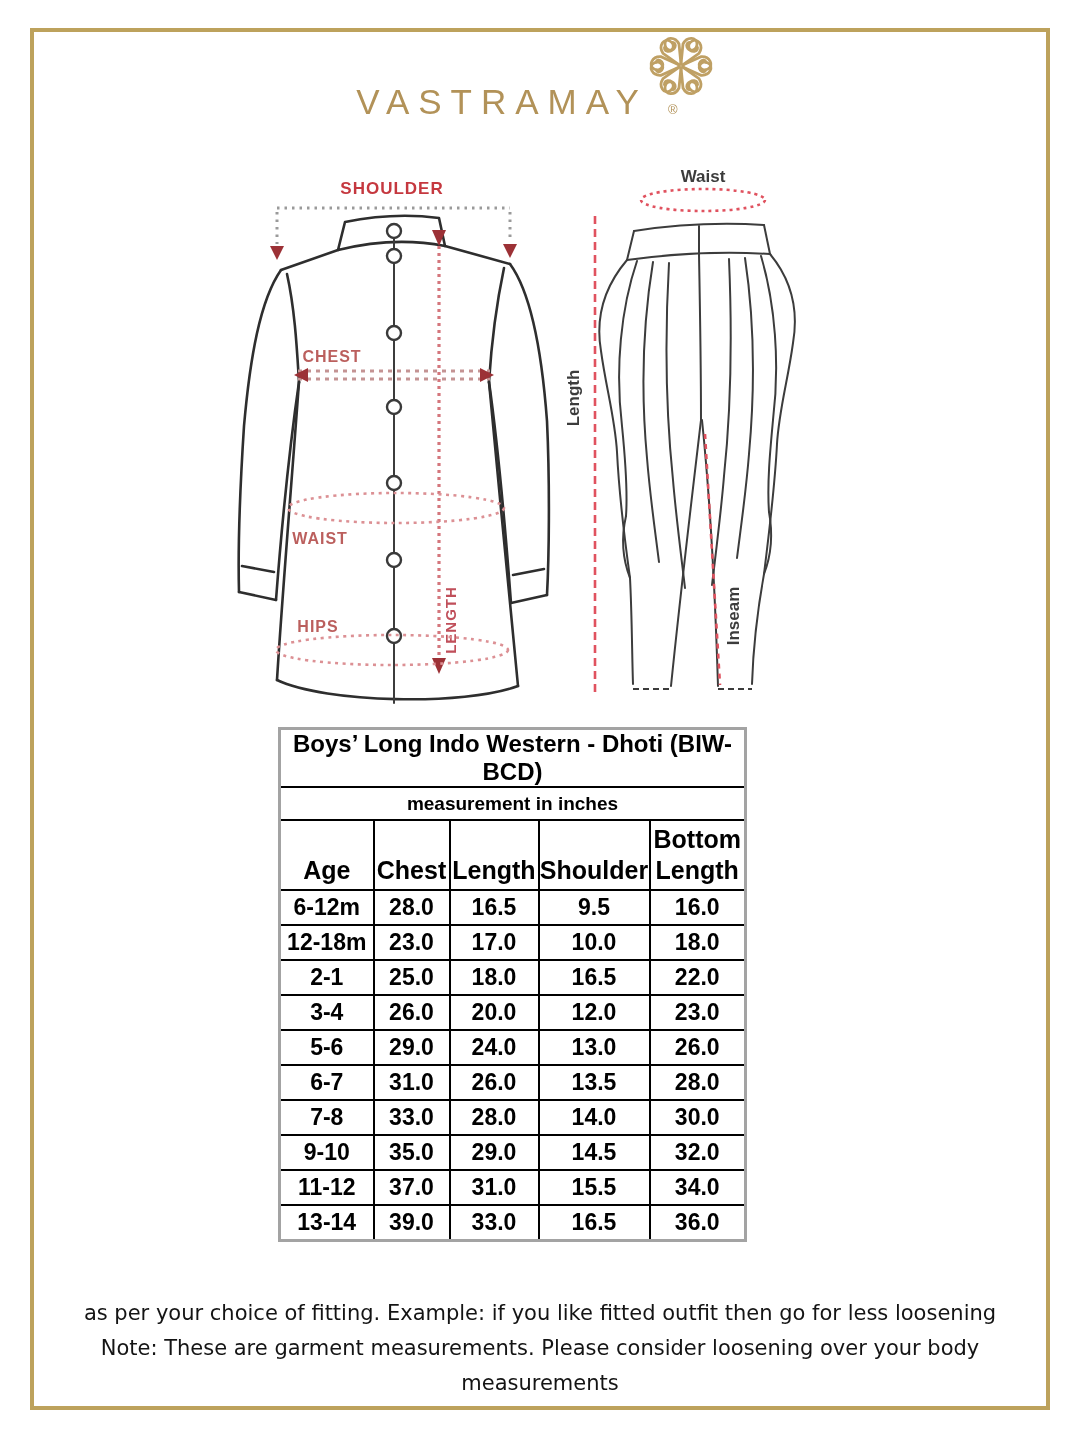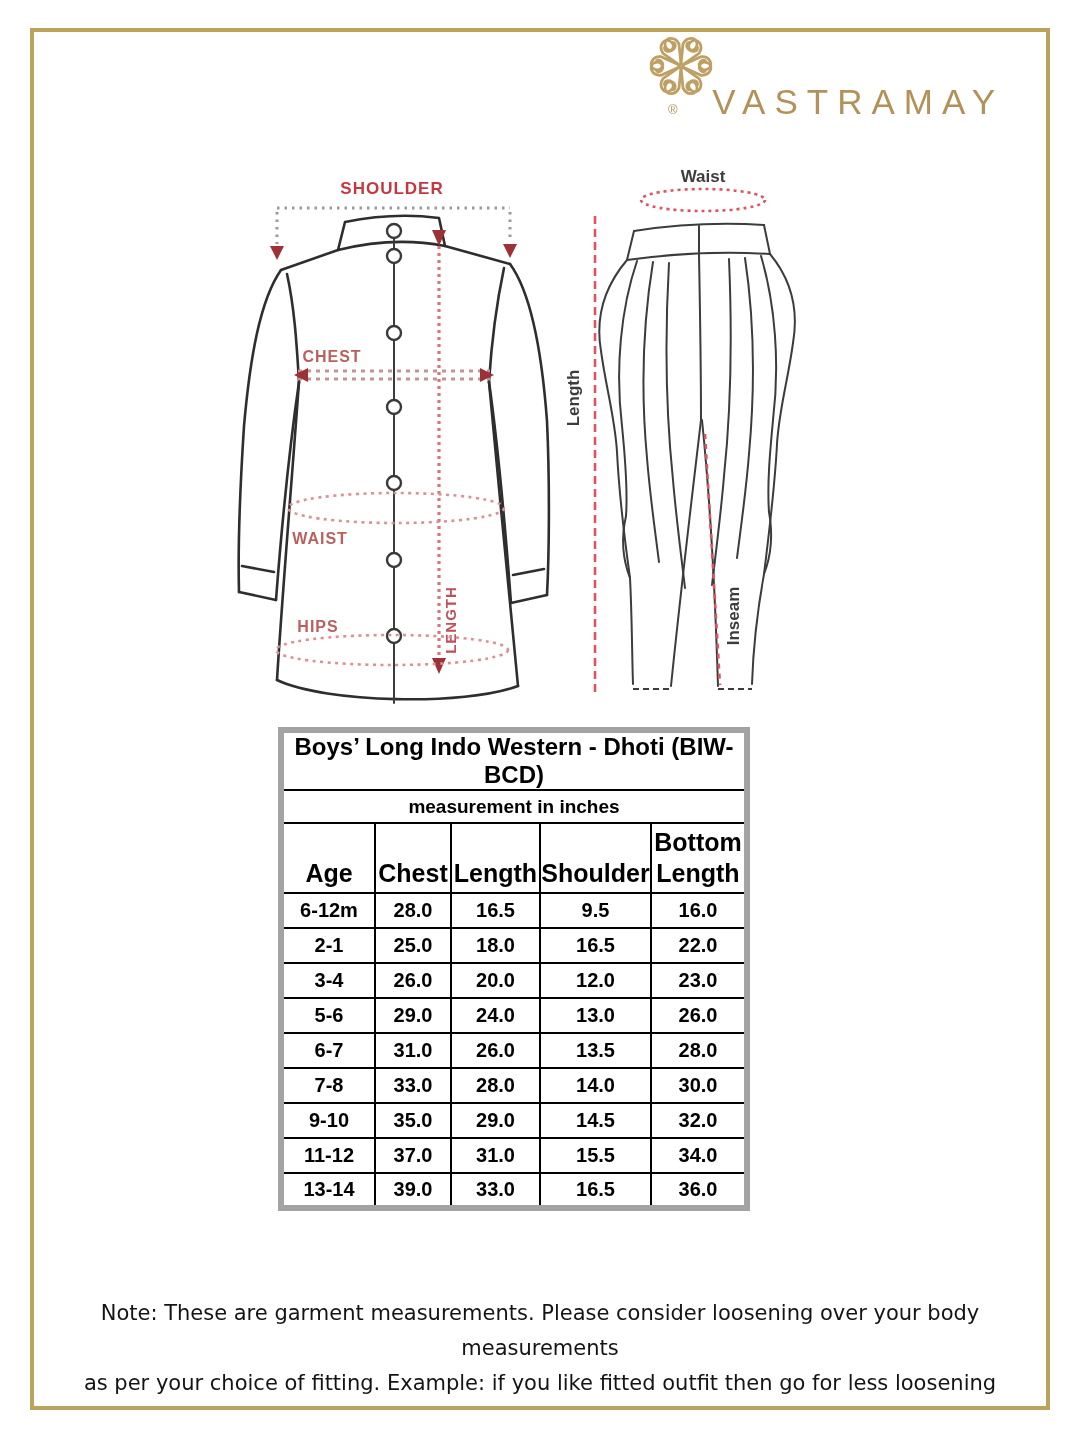--- a/index.html
+++ b/index.html
@@ -6,21 +6,21 @@
   html,body { background:#ffffff; }
   #page {
     position:relative; width:1080px; height:1440px; background:#ffffff;
     font-family:"Liberation Sans", sans-serif; overflow:hidden;
   }
   .frame {
     position:absolute; left:30px; top:28px; width:1020px; height:1382px;
     border:4px solid #bda25c;
   }
   
-  .logo-row { position:absolute; top:82px; left:0; width:1004px; text-align:right; }
+  .logo-row { position:absolute; top:82px; left:0; width:1004px; text-align:center; }
   .logo-text {
     font-size:35px; font-weight:400; letter-spacing:9px;
     color:#b29258; font-family:"Liberation Sans", sans-serif;
   }
   .reg-mark { position:absolute; left:668px; top:102px; font-size:13px; color:#b29258; }
   .emblem { position:absolute; left:644px; top:32px; }
   
   .kurta-svg { position:absolute; left:230px; top:158px; }
   .dhoti-svg { position:absolute; left:565px; top:158px; }
   .ink { stroke:#2e2e2e; stroke-width:2.6; fill:none; stroke-linecap:round; stroke-linejoin:round; }
@@ -34,29 +34,29 @@
   .dash-dark { stroke:#3c3c3c; stroke-width:2.2; fill:none; stroke-dasharray:6 4; }
   .arrow { fill:#9c3136; stroke:none; }
   .lbl-red-strong { fill:#c5383f; font-size:17px; font-weight:bold; letter-spacing:1px; }
   .lbl-red { fill:#bb5f5d; font-size:16px; font-weight:bold; letter-spacing:1px; }
   .lbl-len { fill:#c04f5a; font-size:15px; font-weight:bold; letter-spacing:1px; }
   .lbl-dark { fill:#3c3c3c; font-size:17px; font-weight:bold; }
   
   .size-table {
     position:absolute; left:278px; top:727px; border-collapse:collapse;
     font-family:"Liberation Sans", sans-serif; color:#000;
-    border:6px solid #a3a3a3; table-layout:fixed;
+    border:3px solid #a3a3a3; table-layout:fixed;
   }
   .size-table th, .size-table td {
     border:2px solid #000; text-align:center; font-weight:bold; overflow:hidden;
   }
   .t-title  { height:38px; font-size:24px; }
   .t-sub    { height:33px; font-size:19px;margin-top:18px; }
   .t-head th{ height:70px; font-size:25px; vertical-align:bottom; padding-bottom:3px; line-height:31px; }
-  .size-table tbody td { height:35px; font-size:20px; }
+  .size-table tbody td { height:35px; font-size:23px; }
   
   .note {
     position:absolute; left:40px; top:1296px; width:1000px; text-align:center;
     font-family:"DejaVu Sans", sans-serif; font-size:21px; color:#141414; line-height:35px;
   }
 </style>
 </head>
 <body>
 
 <div id="page">
@@ -206,20 +206,27 @@
     </thead>
     <tbody>
         <tr>
           <td>6-12m</td>
           <td>28.0</td>
           <td>16.5</td>
           <td>9.5</td>
           <td>16.0</td>
         </tr>
         <tr>
+          <td>12-18m</td>
+          <td>23.0</td>
+          <td>17.0</td>
+          <td>10.0</td>
+          <td>18.0</td>
+        </tr>
+        <tr>
           <td>2-1</td>
           <td>25.0</td>
           <td>18.0</td>
           <td>16.5</td>
           <td>22.0</td>
         </tr>
         <tr>
           <td>3-4</td>
           <td>26.0</td>
           <td>20.0</td>
@@ -265,16 +272,16 @@
           <td>13-14</td>
           <td>39.0</td>
           <td>33.0</td>
           <td>16.5</td>
           <td>36.0</td>
         </tr>
       </tbody>
   </table>
 
   <div class="note">
+    <div>as per your choice of fitting. Example: if you like fitted outfit then go for less loosening</div>
     <div>Note: These are garment measurements. Please consider loosening over your body measurements</div>
-    <div>as per your choice of fitting. Example: if you like fitted outfit then go for less loosening</div>
   </div>
 </div>
 
 </body></html>

